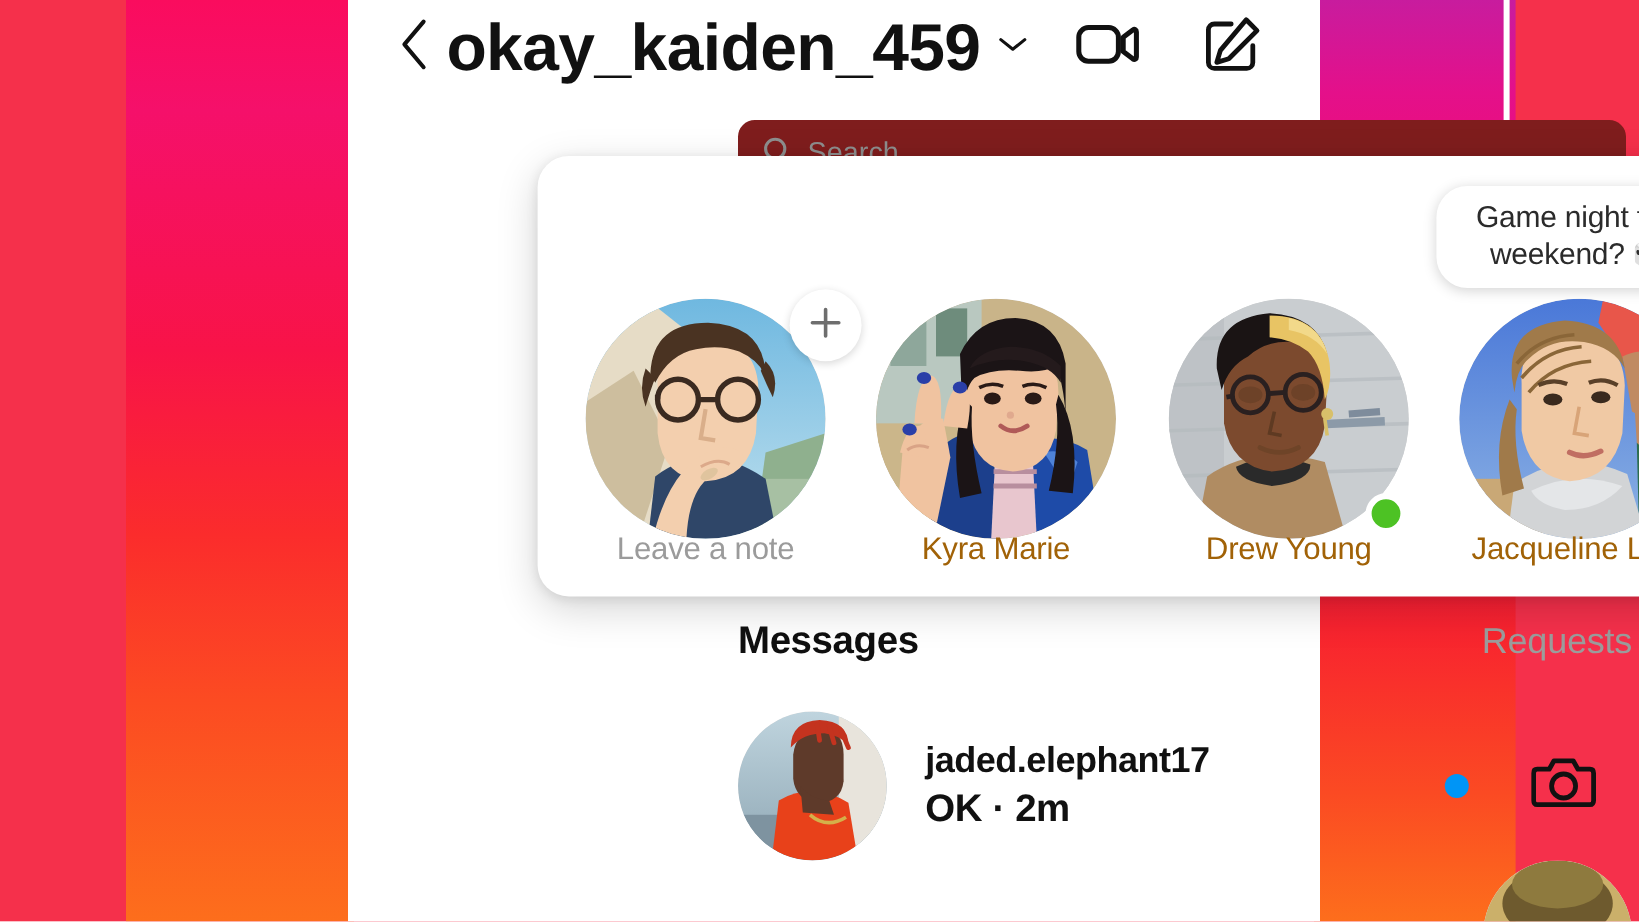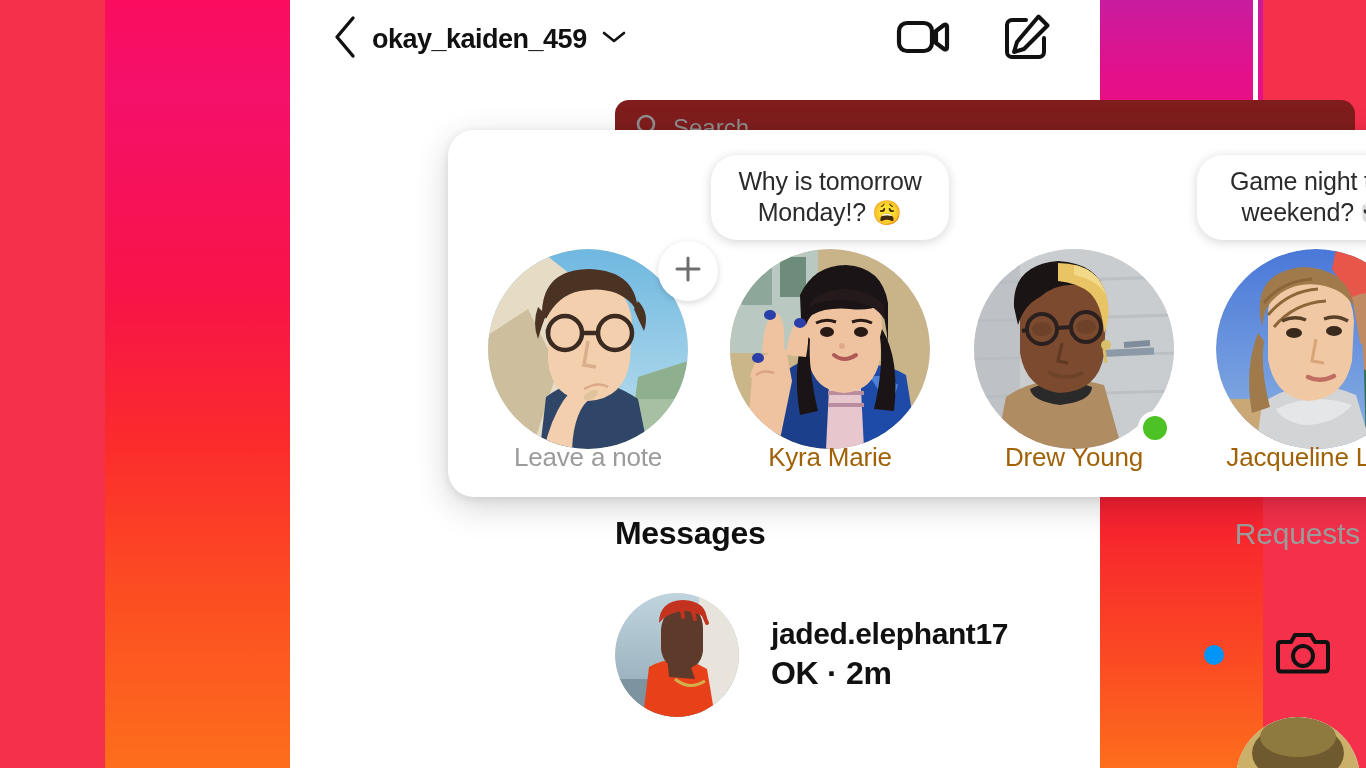--- a/index.html
+++ b/index.html
@@ -58,21 +58,21 @@
     display: flex; align-items: center; justify-content: center;
     flex: none;
   }
   #username-wrap {
     display: flex;
     align-items: center;
     gap: 14px;
     margin-left: 10px;
   }
   #dm-username {
-    font-size: 27px;
+    font-size: 55px;
     font-weight: 700;
     letter-spacing: -0.5px;
     color: #111;
     white-space: nowrap;
   }
   #header-actions {
     margin-left: auto;
     display: flex;
     align-items: center;
     gap: 50px;
@@ -438,24 +438,20 @@
                 <svg width="30" height="30" viewBox="0 0 30 30" fill="none">
                   <path d="M15 4 L15 26 M4 15 L26 15" stroke="#6E6E6E" stroke-width="3" stroke-linecap="round"></path>
                 </svg>
               </span>
             </div>
           </div>
           <div class="note-name muted">Leave a note</div>
         </div>
 
         <div class="note-item n1">
-          <div class="note-bubble">
-            <span>Why is tomorrow Monday!?</span>
-            <span class="emoji">😩</span>
-          </div>
           <div class="note-avatar-wrap">
             <div class="note-avatar">
               <svg viewBox="0 0 200 200">
                 <defs>
                     <clipPath id="na1">
                       <circle cx="100" cy="100" r="100"></circle>
                     </clipPath>
                   </defs>
                 <g clip-path="url(#na1)">
                   <rect width="200" height="200" fill="#C9B489"></rect>

